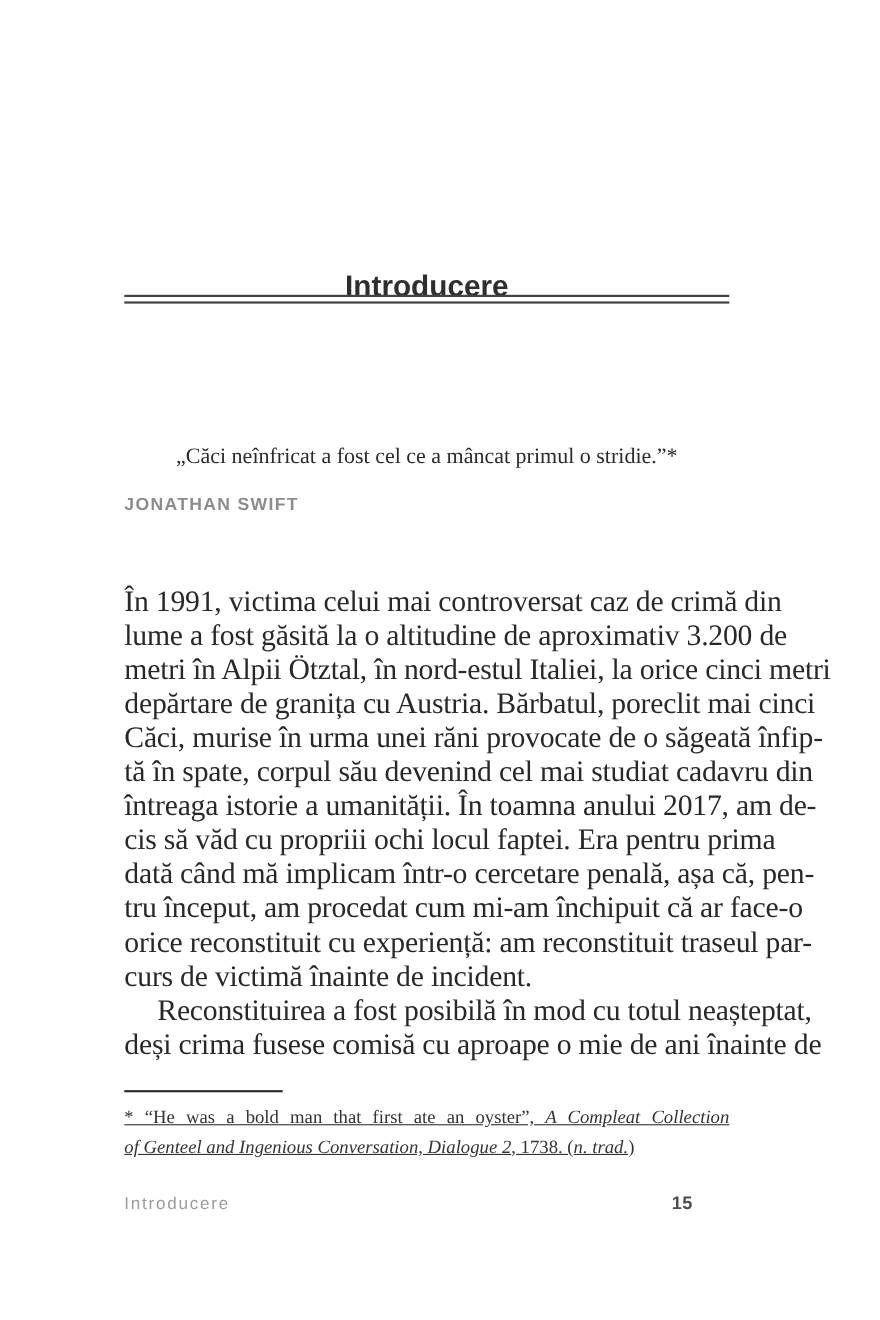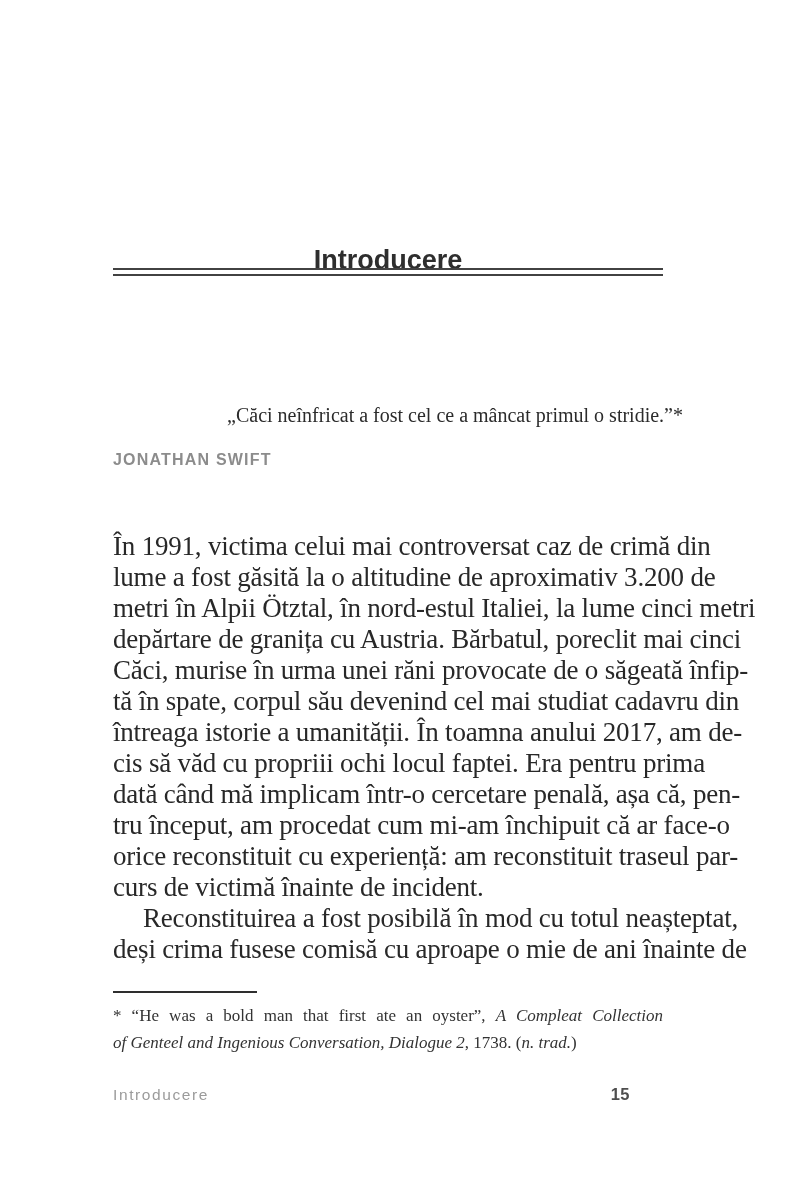--- a/index.html
+++ b/index.html
@@ -31,21 +31,21 @@
     position: absolute;
     left: 113px; width: 550px; top: 268px;
     border-top: 2.5px solid #424242;
     border-bottom: 2.5px solid #424242;
     height: 4px;
   }
   
   .epigraph-quote {
     position: absolute;
     left: 93px; width: 590px; top: 401px;
-    text-align: right;
+    text-align: center;
     font-size: 20px;
     line-height: 28px;
     color: #2b2b2b;
     white-space: nowrap;
   }
   .epigraph-author {
     position: absolute;
     left: 113px; width: 550px; top: 450px;
     font-family: "Liberation Sans", "DejaVu Sans", sans-serif;
     font-weight: bold;
@@ -83,20 +83,21 @@
     position: absolute;
     left: 113px; width: 550px; top: 1002px;
     font-size: 17px;
     line-height: 27px;
     color: #333333;
   }
   .fline {
     text-align: justify;
     text-align-last: justify;
     white-space: nowrap;
+    text-decoration: underline;
   }
   .fline-last { text-align-last: left; }
   .it { font-style: italic; }
   
   .footer {
     position: absolute;
     left: 113px; right: 102px; top: 1085px;
     display: flex;
     justify-content: space-between;
     align-items: baseline;
@@ -125,21 +126,21 @@
   <div class="title-rule"></div>
 
   <div class="epigraph-quote">„Căci neînfricat a fost cel ce a mâncat primul o stridie.”*</div>
 
   <div class="epigraph-author">JONATHAN SWIFT</div>
 
   <div class="body-text">
       <div>
         <div class="bline">În 1991, victima celui mai controversat caz de crimă din</div>
         <div class="bline">lume a fost găsită la o altitudine de aproximativ 3.200 de</div>
-        <div class="bline">metri în Alpii Ötztal, în nord-estul Italiei, la lume cinci metri</div>
+        <div class="bline">metri în Alpii Ötztal, în nord-estul Italiei, la orice cinci metri</div>
         <div class="bline">depărtare de granița cu Austria. Bărbatul, poreclit mai cinci</div>
         <div class="bline">Căci, murise în urma unei răni provocate de o săgeată înfip-</div>
         <div class="bline">tă în spate, corpul său devenind cel mai studiat cadavru din</div>
         <div class="bline">întreaga istorie a umanității. În toamna anului 2017, am de-</div>
         <div class="bline">cis să văd cu propriii ochi locul faptei. Era pentru prima</div>
         <div class="bline">dată când mă implicam într-o cercetare penală, așa că, pen-</div>
         <div class="bline">tru început, am procedat cum mi-am închipuit că ar face-o</div>
         <div class="bline">orice reconstituit cu experiență: am reconstituit traseul par-</div>
         <div class="bline bline-last">curs de victimă înainte de incident.</div>
       </div>

